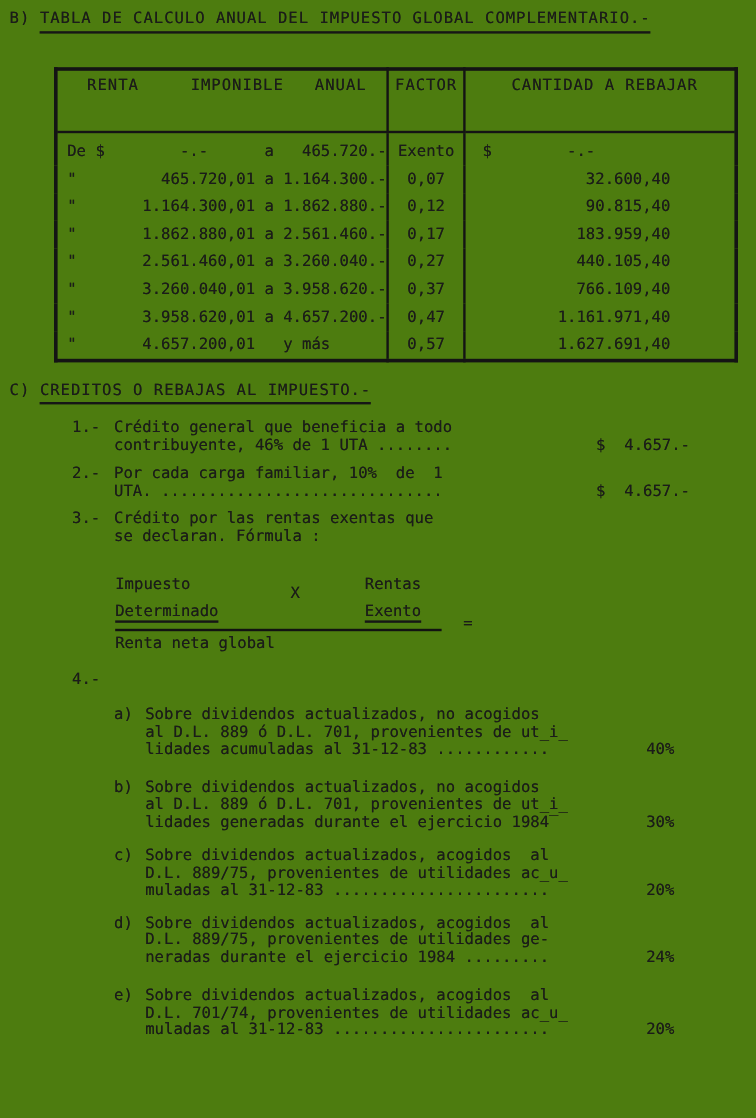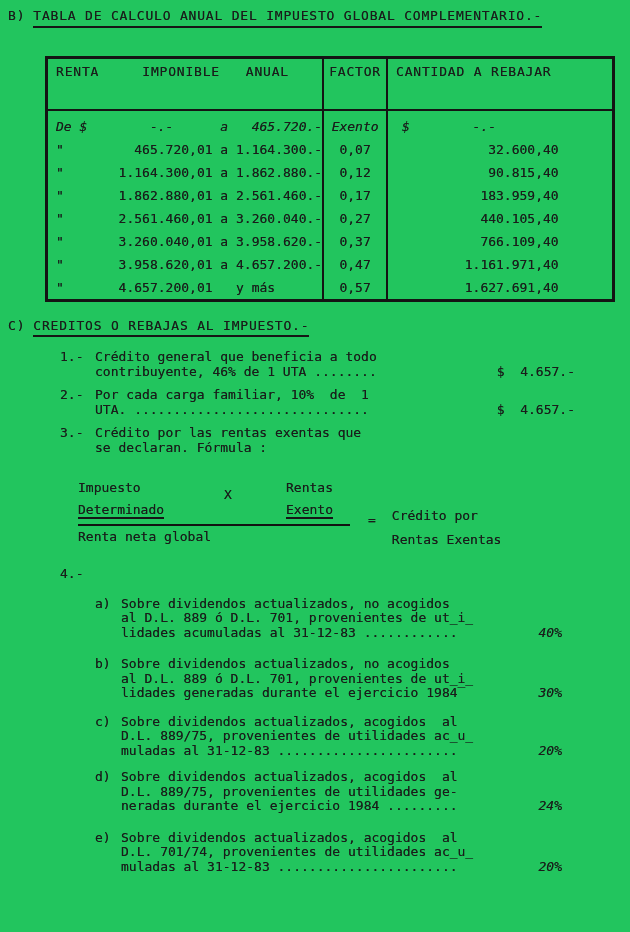--- a/index.html
+++ b/index.html
@@ -1,74 +1,74 @@
 <!DOCTYPE html>
 <html><head>
 <meta charset="utf-8">
 <style>
   html,body{margin:0;padding:0;}
   body{background:#e8e8e8;}
   .page{
     position:relative; width:630px; height:932px; overflow:hidden;
-    background:#22c55e; color:#1b1b1b;
+    background:#4d7c0f; color:#1b1b1b;
     font-family:"DejaVu Sans Mono","Liberation Mono",monospace;
     font-size:13px; line-height:14.5px;
     text-shadow:0 0 .5px rgba(10,10,10,.6);
   }
   .heading{margin-left:8px; white-space:pre; letter-spacing:.8px;}
   .heading-b{padding-top:9px;}
   .heading-c{margin-top:17px;}
   .heading .hprefix{display:inline-block; margin-right:8px;}
   .heading .htitle{display:inline-block; border-bottom:2px solid #161616; padding-bottom:2px;}
 
   table.taxtable{
     border-collapse:collapse; table-layout:fixed;
     margin:28px 0 0 45px;
     border:3px solid #141414;
   }
   .taxtable col.c1{width:274px;} .taxtable col.c2{width:64px;} .taxtable col.c3{width:226px;}
   .taxtable th{
     font-weight:normal; letter-spacing:.8px; white-space:pre;
     border-bottom:2px solid #141414; vertical-align:top;
-    height:44px; padding:6px 0 0 8px; text-align:left;
+    height:44px; padding:6px 0 0 8px; text-align:center;
   }
   .taxtable th.factor{text-align:center; padding-left:0;border-radius:13px;}
   .taxtable th:not(:last-child){border-right:2px solid #141414;}
   .taxtable td{
     white-space:pre; height:23px; line-height:23px; padding:0;
   }
   .taxtable td.renta{padding-left:8px;}
   .taxtable td.factor{text-align:center;}
   .taxtable td.cantidad{padding-left:14px;}
   .taxtable td:not(:last-child){border-right:2px solid #141414;}
-  .taxtable tbody tr:first-child td{padding-top:4px;font-style:italic;}
+  .taxtable tbody tr:first-child td{padding-top:4px;}
 
   .credits{margin-left:60px; width:515px;}
   .credit{display:flex; align-items:flex-end;}
   .credit .num{flex:none; width:35px; align-self:flex-start;}
   .credit .body{white-space:pre;}
   .credit .amount{margin-left:auto; white-space:pre;}
   .c1{margin-top:13px;} .c2{margin-top:9px;} .c3{margin-top:9px;} .c4{margin-top:15px;}
 
-  .formula{display:flex; margin:22px 0 0 18px;}
+  .formula{display:flex; margin:22px 0 0 36px;}
   .frac{width:272px;}
   .frac-top{position:relative; height:46px;}
   .frac-top .nl{position:absolute; left:0; top:0; line-height:22px;}
   .frac-top .nl .ub, .frac-top .nr .ub{border-bottom:2px solid #161616;}
   .frac-top .xsign{position:absolute; left:146px; top:11px;}
   .frac-top .nr{position:absolute; left:208px; top:0; line-height:22px;}
   .frac-bar{border-top:2.5px solid #121212; margin-top:1px;}
   .frac-bottom{margin-top:4px;}
   .equals{margin-left:18px; margin-top:36px;}
   .result{margin-left:16px; margin-top:27px; line-height:24px; white-space:pre;}
 
   .sub{display:flex; align-items:flex-end; margin-left:35px; width:467px;}
   .sub .letter{flex:none; width:26px; align-self:flex-start;}
   .sub .body{white-space:pre;}
-  .sub .value{margin-left:auto; white-space:pre;font-style:italic;}
+  .sub .value{margin-left:auto; white-space:pre;}
   .sa{margin-top:15px;} .sb{margin-top:17px;} .sc{margin-top:14px;}
   .sd{margin-top:12px;} .se{margin-top:17px;}
 </style>
 </head>
 <body>
 
 <div class="page">
 
   <div class="heading heading-b"><span class="hprefix">B)</span><span class="htitle">TABLA DE CALCULO ANUAL DEL IMPUESTO GLOBAL COMPLEMENTARIO.-</span></div>
 
@@ -157,22 +157,20 @@
       <div class="frac">
         <div class="frac-top">
           <div class="nl"><span>Impuesto</span><br><span class="ub">Determinado</span></div>
           <span class="xsign">X</span>
           <div class="nr"><span>Rentas</span><br><span class="ub">Exento</span></div>
         </div>
         <div class="frac-bar"></div>
         <div class="frac-bottom">Renta neta global</div>
       </div>
       <span class="equals">=</span>
-      <div class="result">Crédito por
-Rentas Exentas</div>
     </div>
 
     <div class="credit c4">
       <span class="num">4.-</span>
     </div>
 
     <div class="sub sa">
       <span class="letter">a)</span>
       <div class="body">Sobre dividendos actualizados, no acogidos
 al D.L. 889 ó D.L. 701, provenientes de ut̲i̲

